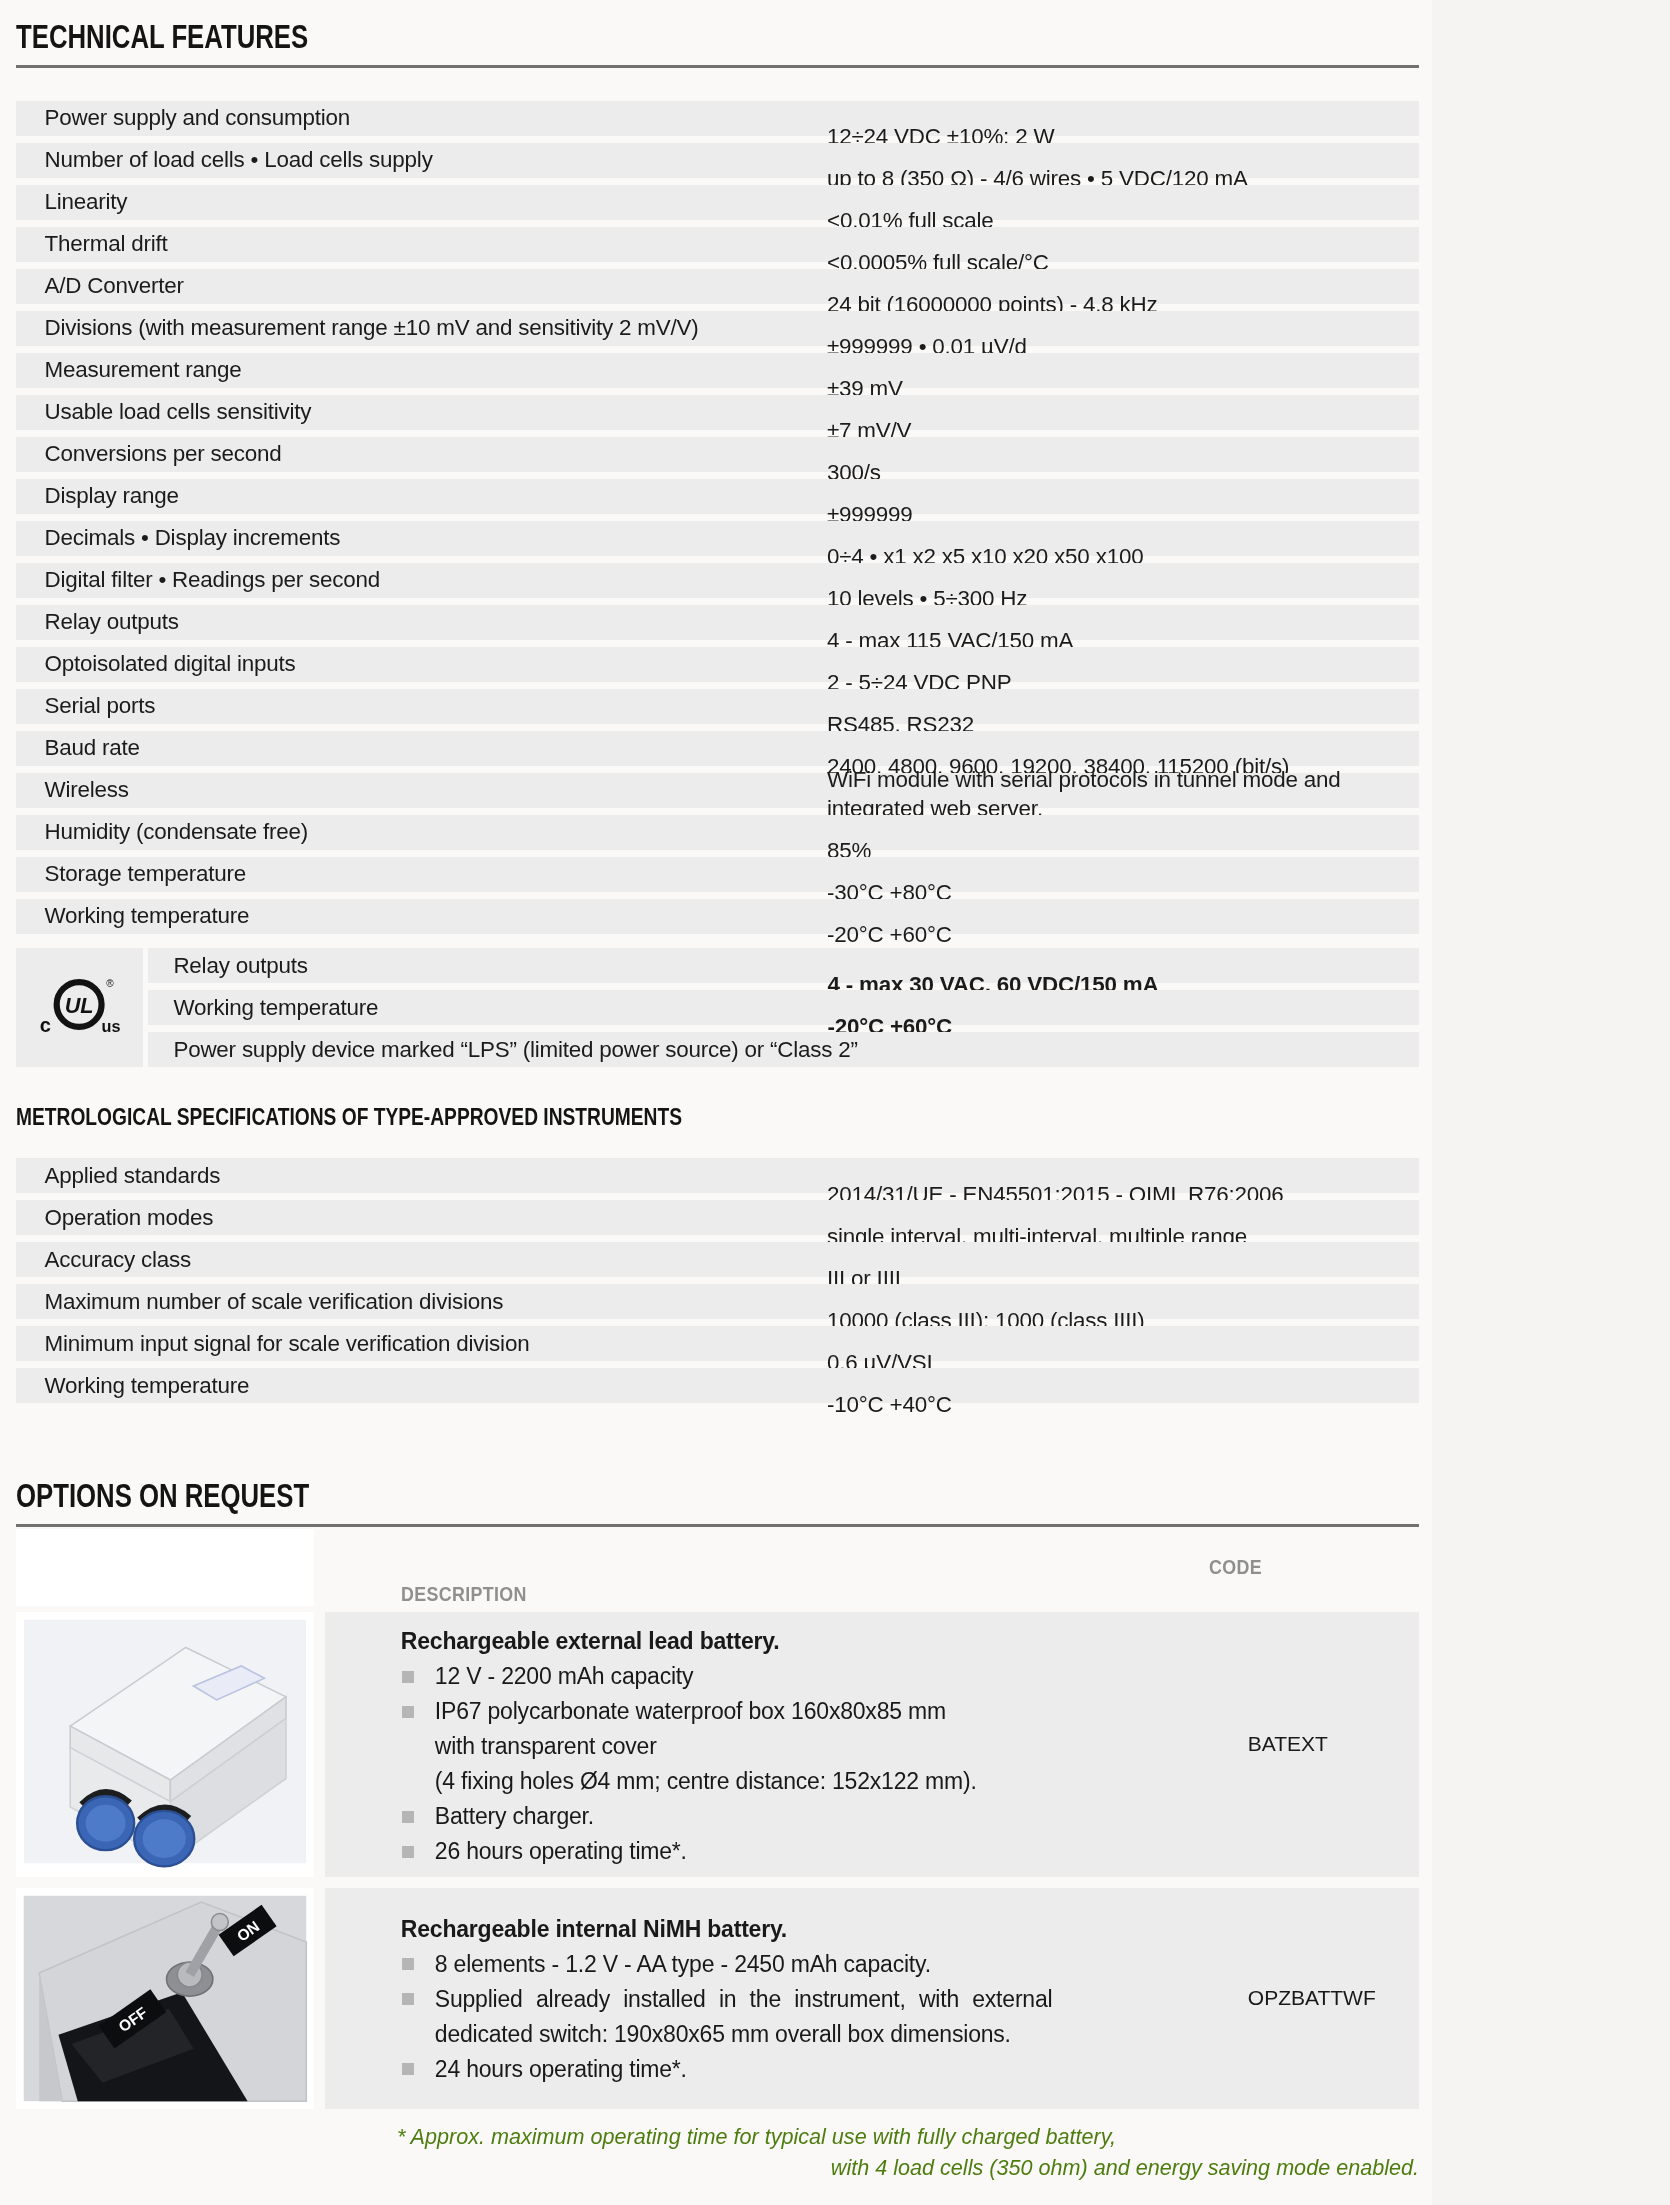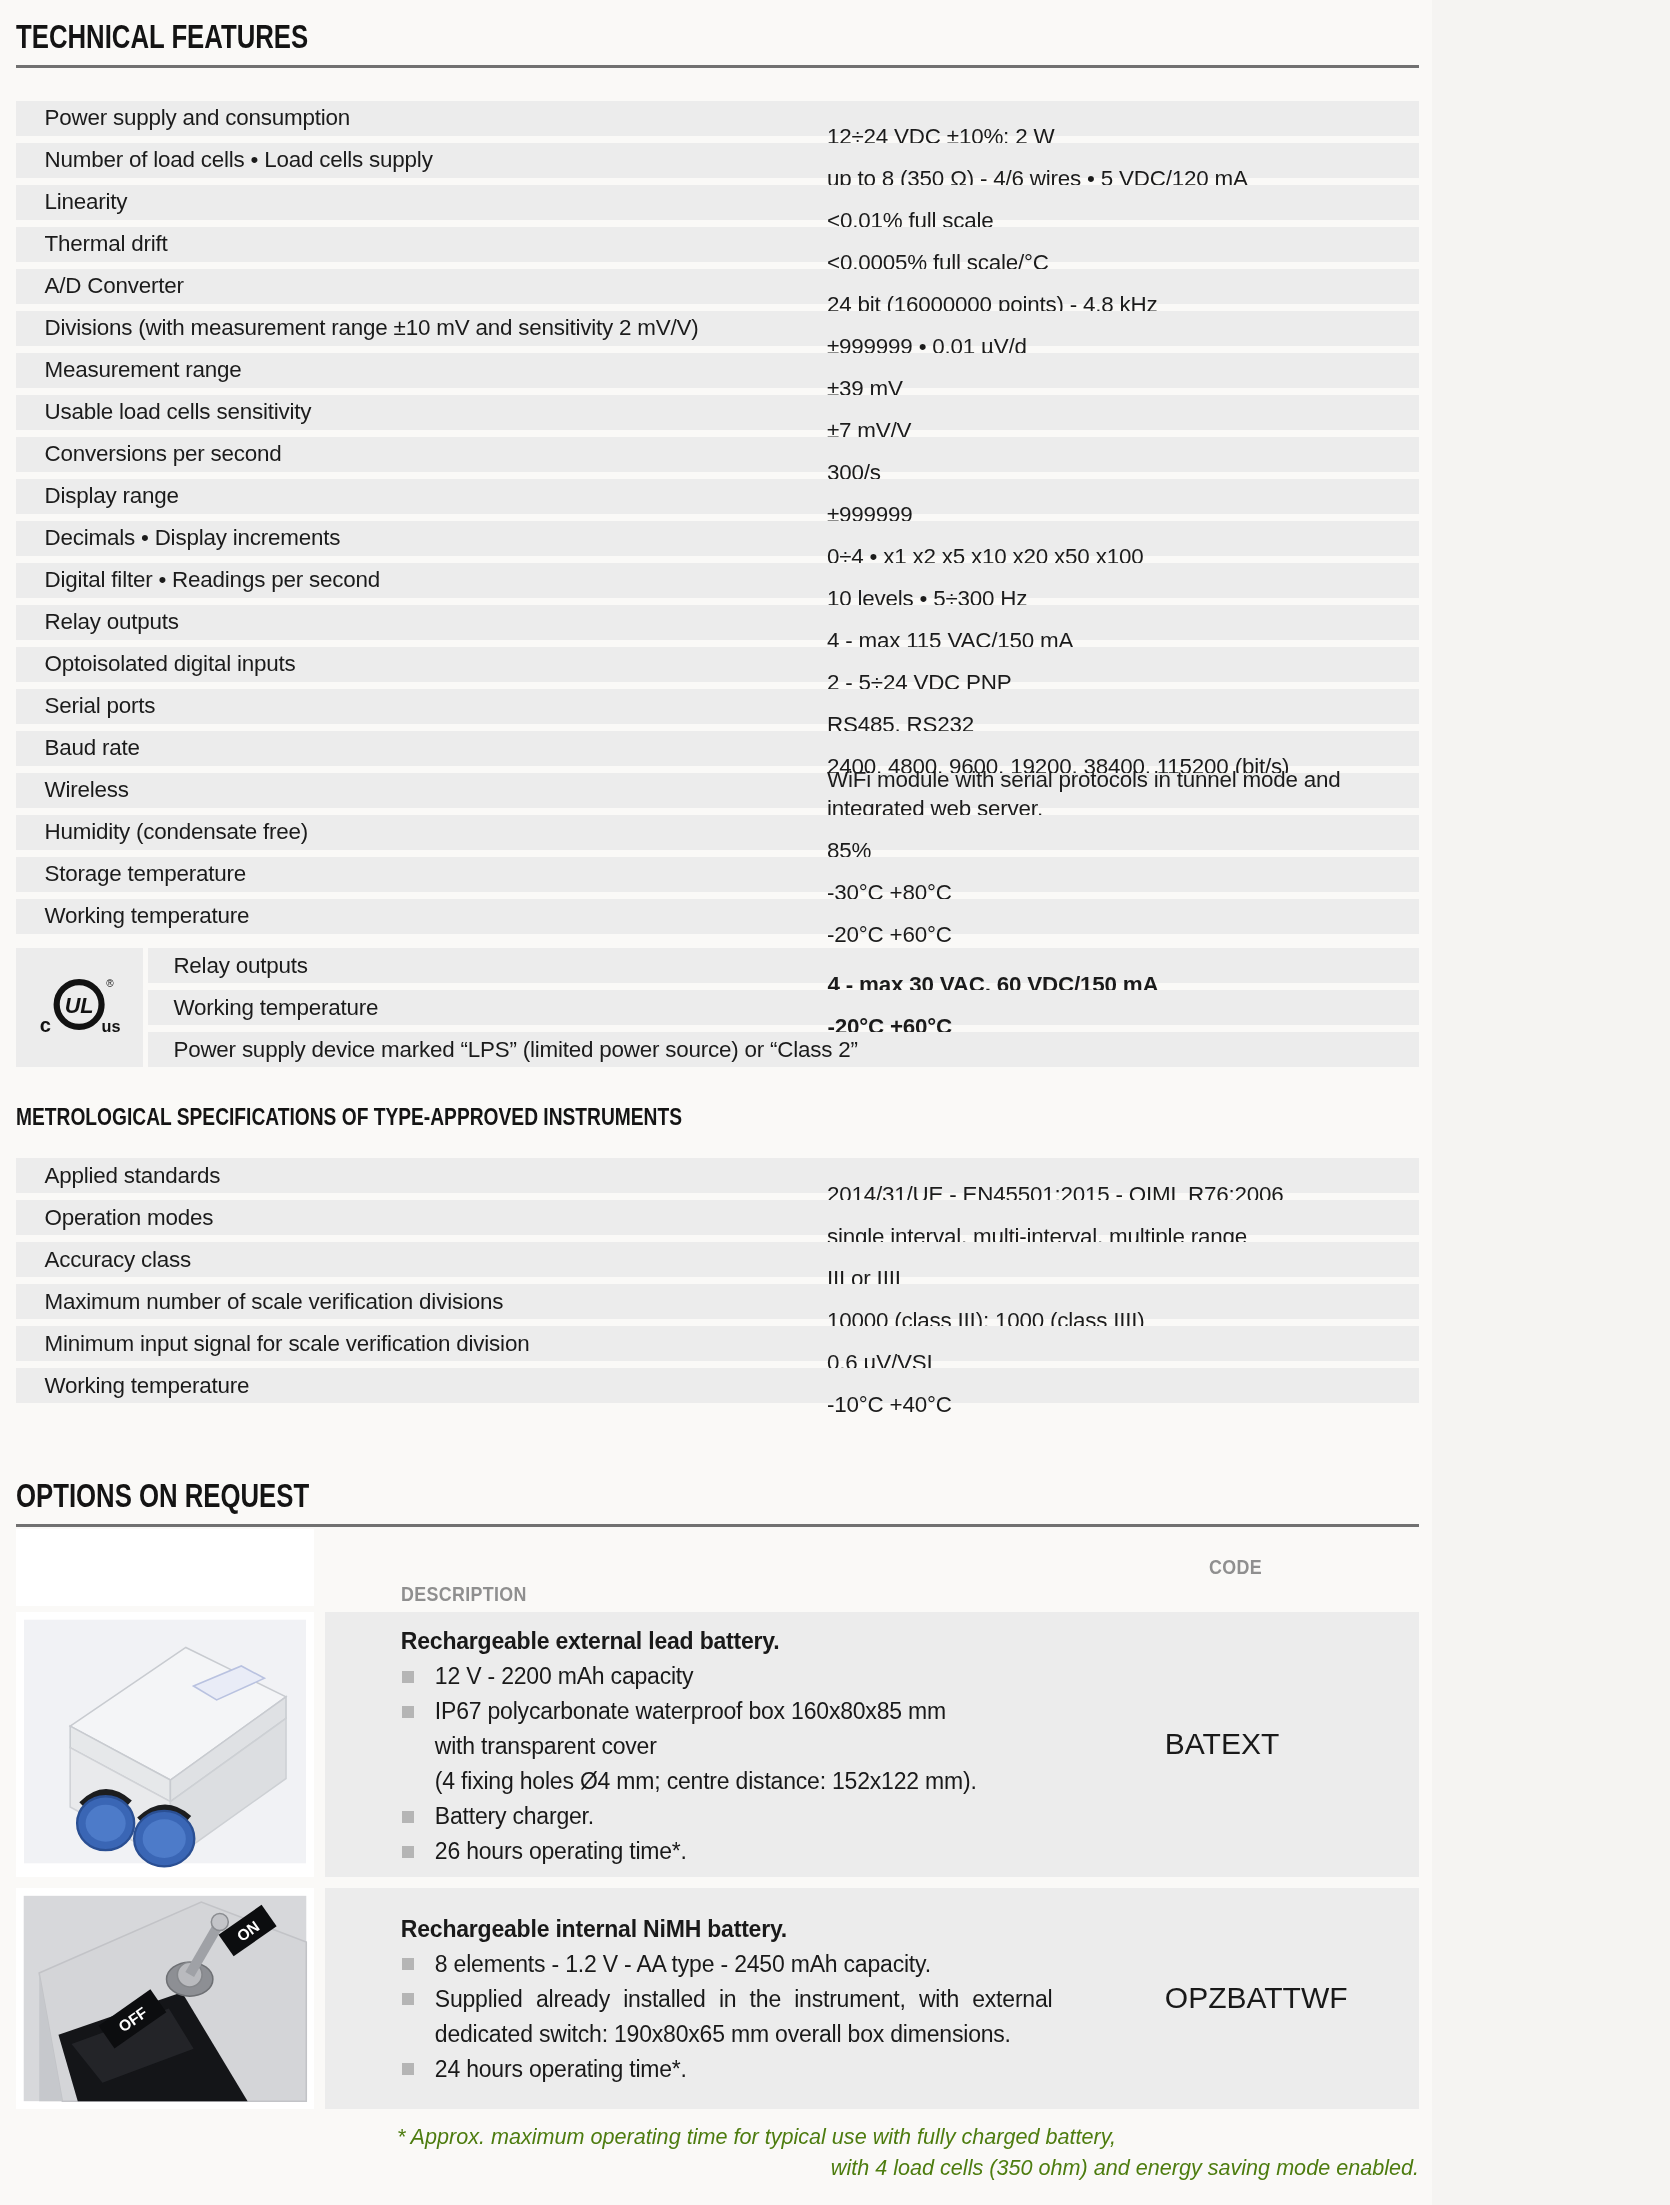--- a/index.html
+++ b/index.html
@@ -81,22 +81,22 @@
   .opt-title{font-weight:bold;line-height:35px;white-space:nowrap;}
   .opt-desc ul{list-style:none;margin:0;padding:0;}
   .opt-desc li{position:relative;padding-left:34px;}
   .opt-desc li::before{
     content:"";position:absolute;left:1.5px;top:11.6px;
     width:11.6px;height:12.3px;background:#b5b5b5;
   }
   .b-line{line-height:35px;white-space:nowrap;}
   .b-line.justify{word-spacing:7px;}
   .opt-code{
-    position:absolute;left:840px;top:50%;transform:translateY(-50%);
-    font-size:30px;letter-spacing:0;
+    position:absolute;left:923px;top:50%;transform:translateY(-50%);
+    font-size:21px;letter-spacing:0;
   }
   .photo{display:block;}
 
   
   .footnote{
     margin-left:381px;margin-top:12.3px;
     font-style:italic;font-size:21.6px;line-height:31px;color:#4d7c0f;
   }
   .footnote .fn2{padding-left:23px;text-align:right;}
 </style>

